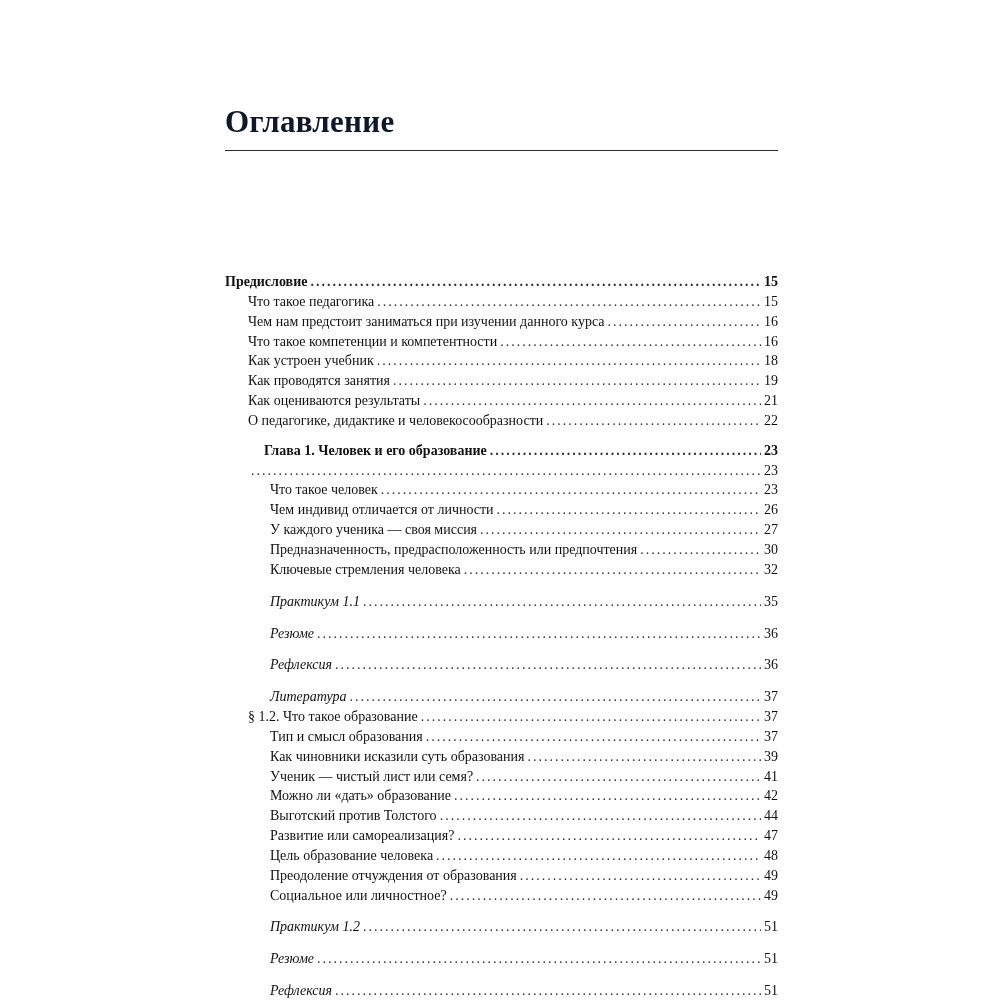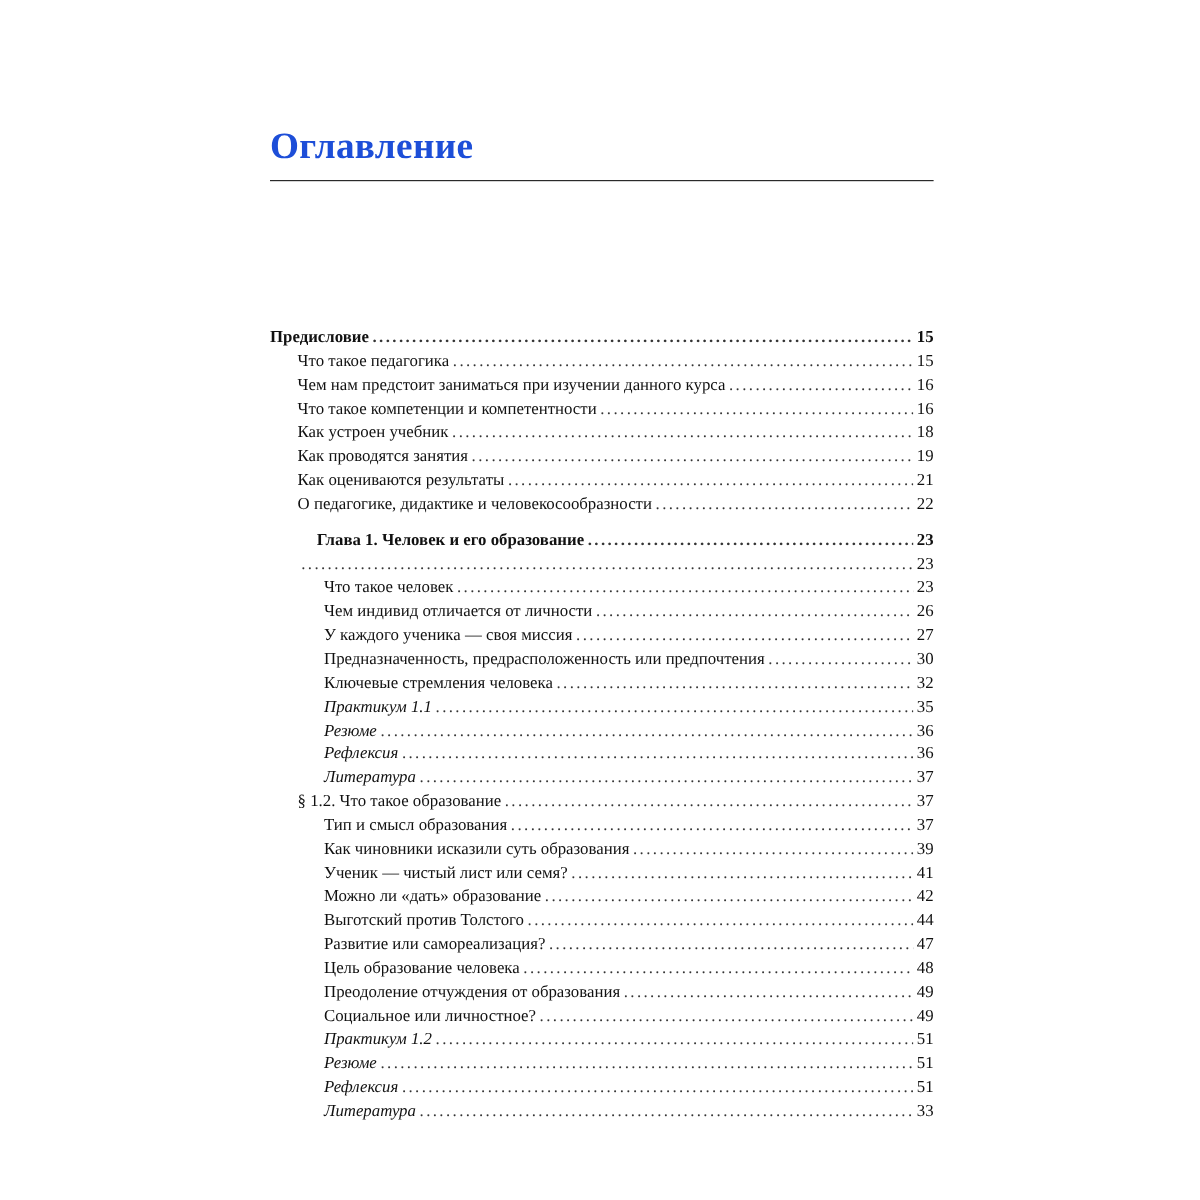--- a/index.html
+++ b/index.html
@@ -16,21 +16,21 @@
     font-family: "Liberation Serif", "DejaVu Serif", serif;
     overflow: hidden;
   }
   .doc-title {
     position: absolute;
     left: 225px;
     top: 104px;
     font-size: 31px;
     font-weight: bold;
     letter-spacing: 0.3px;
-    color: #1d4ed8;
+    color: #0f172a;
   }
   .title-rule {
     position: absolute;
     left: 225px;
     top: 150px;
     width: 553px;
     height: 1px;
     background: #2a2a2a;
   }
   .toc {
@@ -46,21 +46,21 @@
     align-items: baseline;
   }
   .row.space-before {
     margin-top: 10px;
     margin-left: 39px;
   }
   .lvl0 { padding-left: 0; }
   .lvl1 { padding-left: 23px; }
   .lvl2 { padding-left: 45px; }
   .row.bold { font-weight: bold; }
-  .row.italic .label { font-style: italic; }
+  .row.italic .label { font-style: italic; margin-top: 12px; }
   .label {
     white-space: nowrap;
   }
   .dots {
     flex: 1;
     overflow: hidden;
     white-space: nowrap;
     margin: 0 3px;
     min-width: 8px;
     color: #333333;

